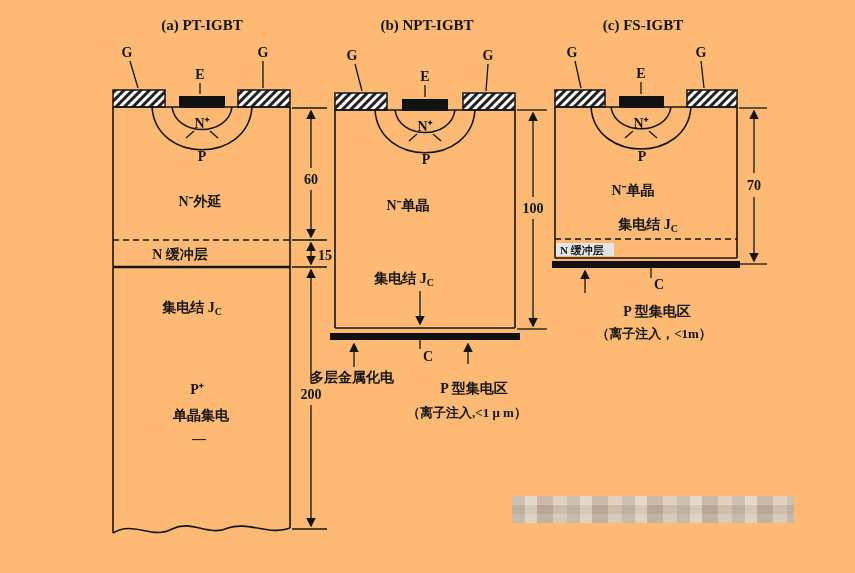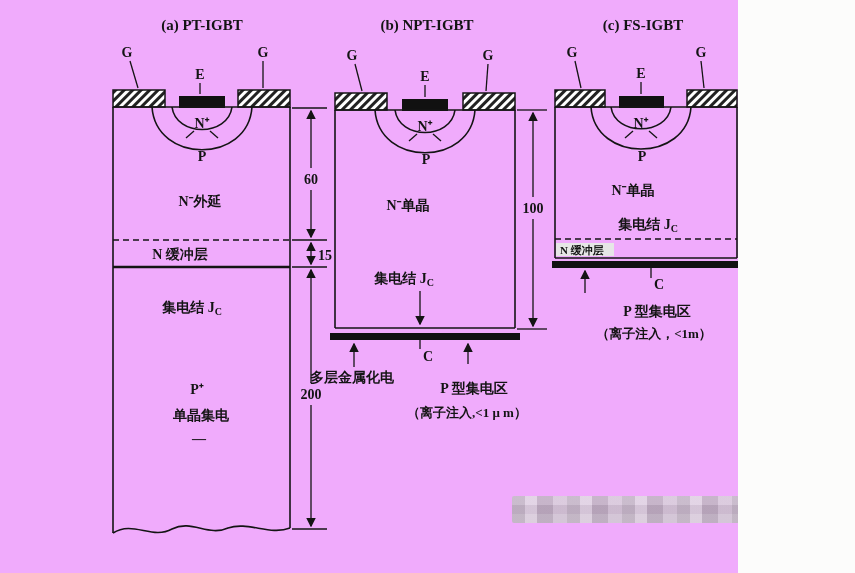--- a/index.html
+++ b/index.html
@@ -1,18 +1,18 @@
 <!DOCTYPE html>
 <html><head>
 <meta charset="utf-8">
 <style>
   * { margin:0; padding:0; box-sizing:border-box; }
   html,body { width:855px; height:573px; background:#fcfcfb; }
   body { font-family:"Liberation Serif", serif; }
-  .stage { position:relative; width:738px; height:573px; background:#f0abfc; overflow:hidden;text-decoration:underline; }
+  .stage { position:relative; width:855px; height:573px; background:#fdba74; overflow:hidden;text-decoration:underline; }
   svg { position:absolute; left:0; top:0; }
   svg text { fill:#141414; font-family:"Liberation Serif", serif; font-weight:700; }
   .t-title { font-size:15px; }
   .lbl   { font-size:14px; }
   .lbl-s { font-size:11px; }
   .note  { font-size:13px; }
   .sub   { font-size:10px; }
   .ln   { stroke:#141414; stroke-width:1.6; fill:none; }
   .ln2  { stroke:#141414; stroke-width:2.4; fill:none; }
   .ln-t { stroke:#141414; stroke-width:1.3; fill:none; }

